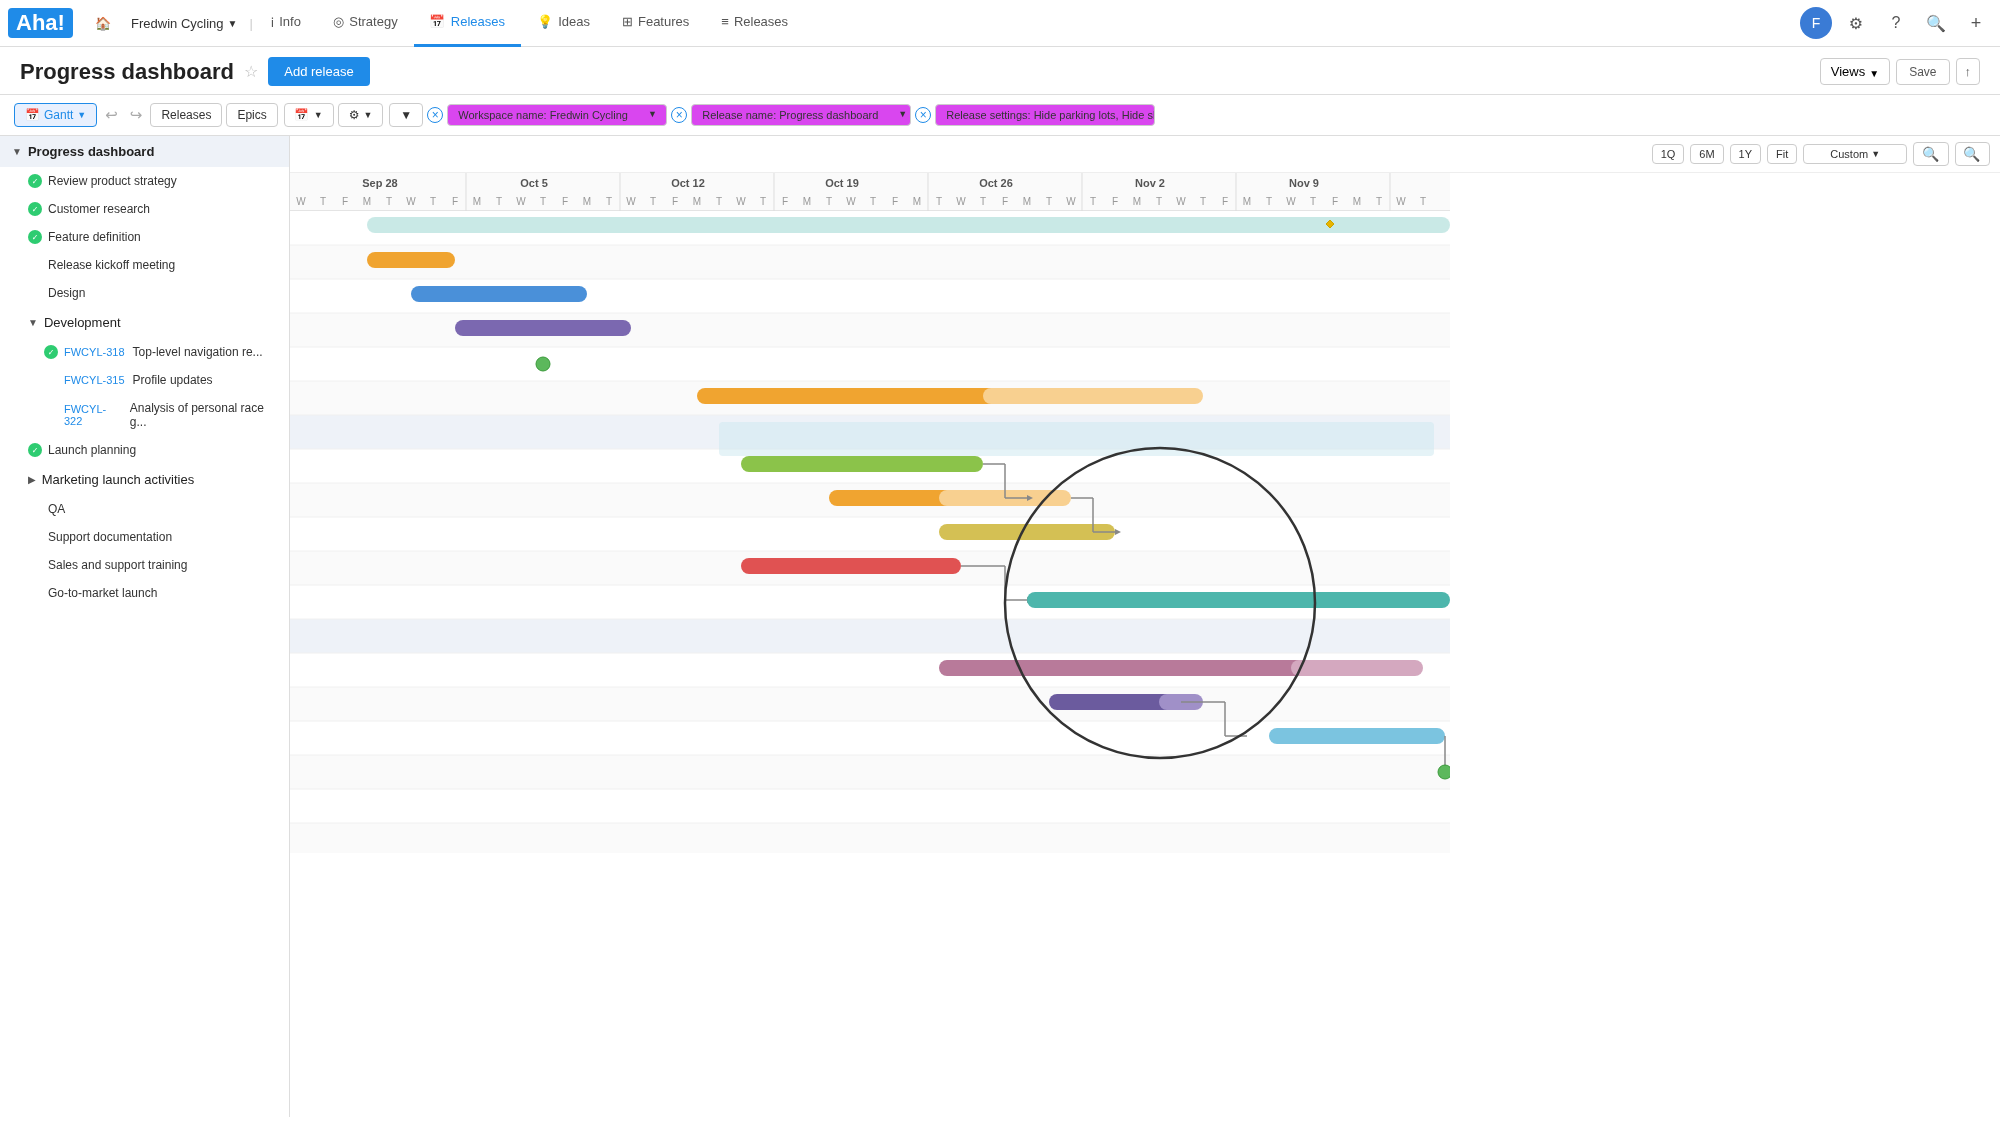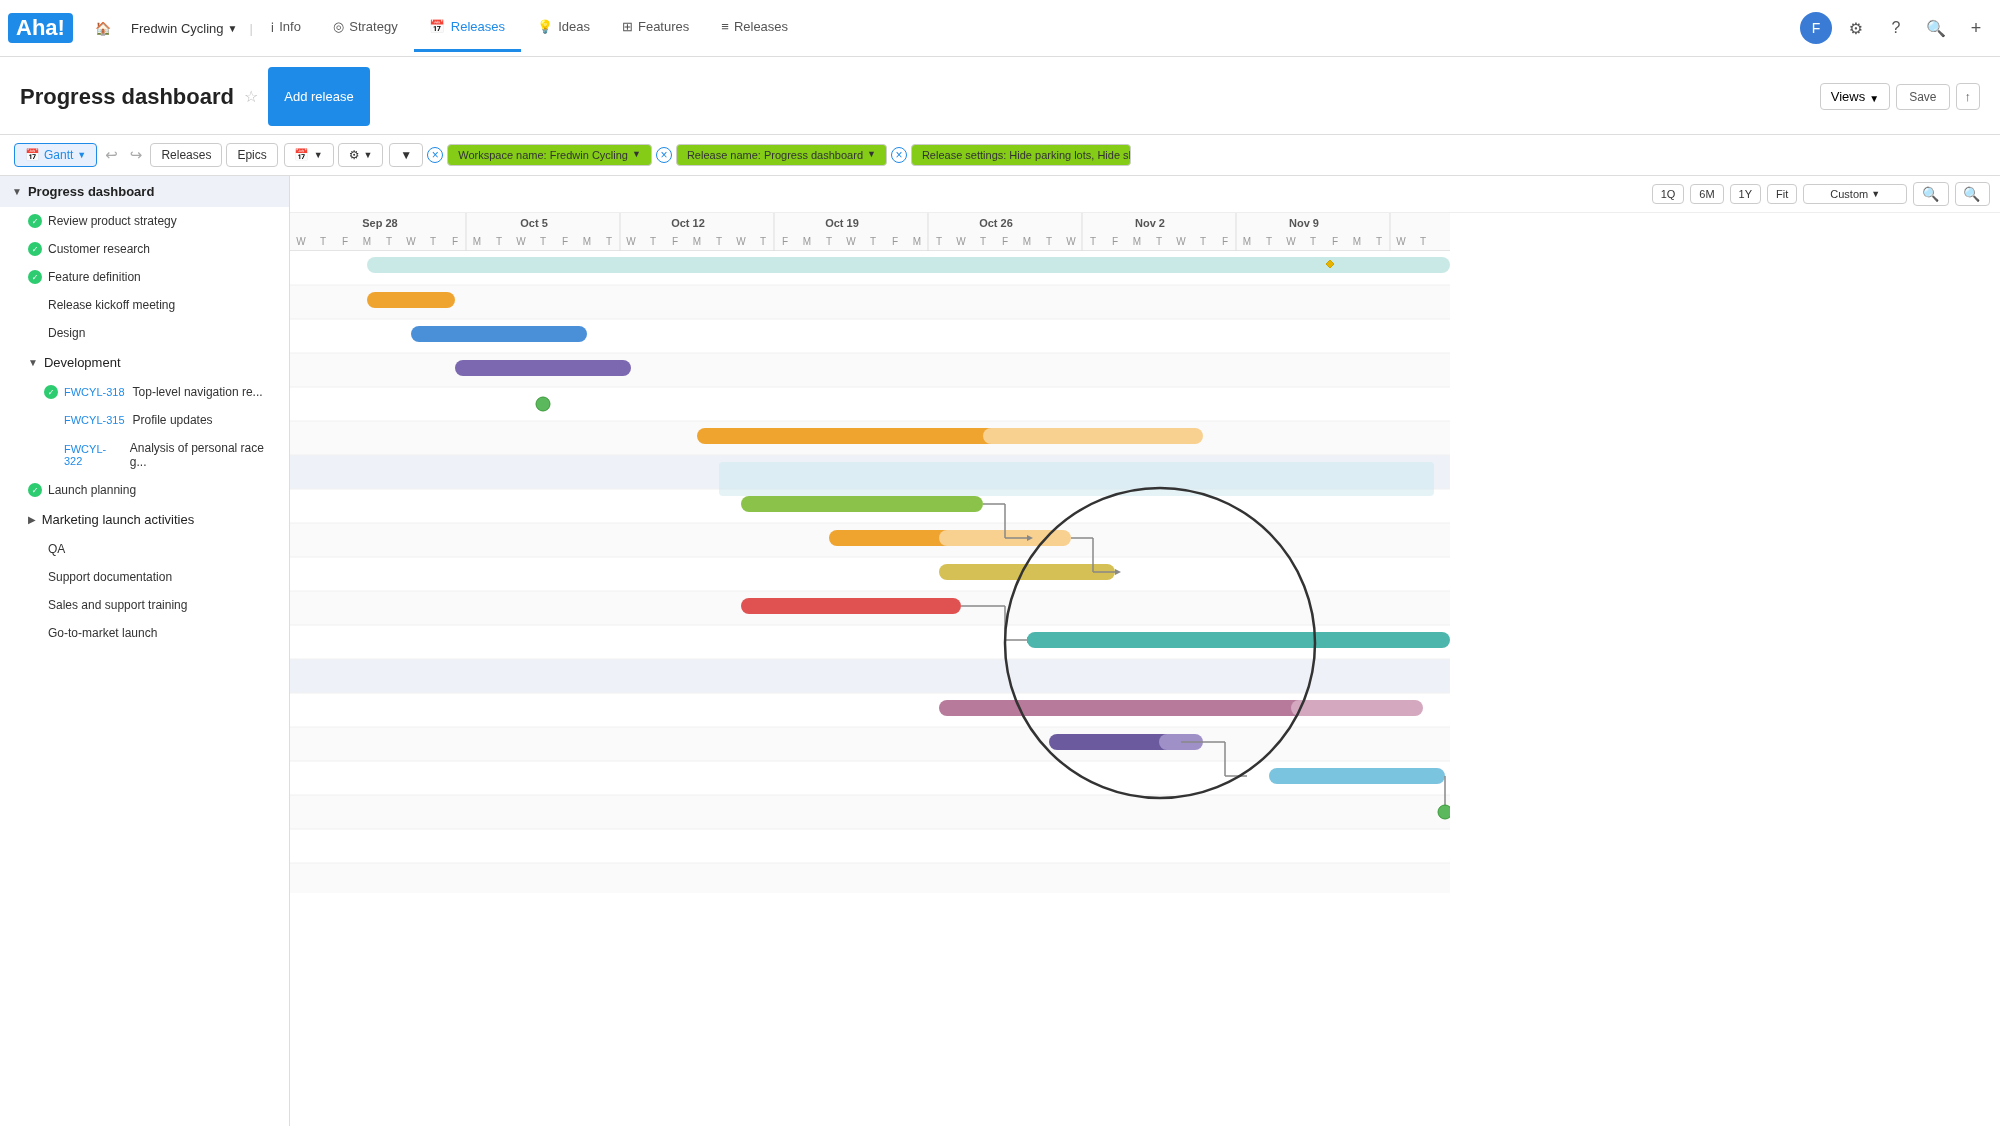--- a/index.html
+++ b/index.html
@@ -1,20 +1,20 @@
 <!DOCTYPE html>
 <html><head>
   <meta charset="utf-8">
   <style>
     * { box-sizing: border-box; margin: 0; padding: 0; }
     body { font-family: -apple-system, BlinkMacSystemFont, 'Segoe UI', sans-serif; font-size: 13px; background: #fff; color: #333; overflow: hidden; }
 
     
     .top-nav {
-      display: flex; align-items: center; height: 57px;
+      display: flex; align-items: center; height: 47px;
       background: #fff; border-bottom: 1px solid #ddd;
       padding: 0 8px; gap: 0;
     }
     .nav-logo {
       font-size: 22px; font-weight: bold; color: #fff;
       background: #1f8be8; padding: 2px 8px; border-radius: 4px; margin-right: 12px;
     }
     .nav-home-btn {
       padding: 6px 10px; color: #555; cursor: pointer; border-radius: 4px;
       display: flex; align-items: center;
@@ -44,21 +44,21 @@
     .page-header {
       padding: 10px 20px 8px;
       border-bottom: 1px solid #ddd;
     }
     .page-header-sub { font-size: 11px; color: #888; margin-bottom: 2px; }
     .page-title-row { display: flex; align-items: center; gap: 10px; }
     .page-title { font-size: 22px; font-weight: 600; color: #222; }
     .star-icon { color: #bbb; cursor: pointer; font-size: 16px; }
     .add-release-btn {
       background: #1f8be8; color: #fff; border: none; border-radius: 4px;
-      padding: 22px 16px; font-size: 13px; font-weight: 500; cursor: pointer;
+      padding: 7px 16px; font-size: 13px; font-weight: 500; cursor: pointer;
     }
     .header-right { margin-left: auto; display: flex; gap: 6px; align-items: center; }
     .views-btn {
       border: 1px solid #ccc; border-radius: 4px; padding: 5px 10px;
       font-size: 13px; cursor: pointer; background: #fff; display: flex; align-items: flex-end; gap: 4px;
     }
     .save-btn { border: 1px solid #ccc; border-radius: 4px; padding: 5px 12px; font-size: 12px; cursor: pointer; background: #fff; color: #555; }
     .export-btn { border: 1px solid #ccc; border-radius: 4px; padding: 5px 8px; font-size: 13px; cursor: pointer; background: #fff; color: #555; }
 
     
@@ -67,21 +67,21 @@
       padding: 7px 14px; border-bottom: 1px solid #ddd; background: #fff; flex-wrap: wrap;
     }
     .toolbar-group { display: flex; align-items: center; gap: 4px; }
     .toolbar-btn {
       border: 1px solid #ccc; border-radius: 4px; padding: 4px 10px;
       font-size: 12px; cursor: pointer; background: #fff; color: #333; display: flex; align-items: center; gap: 4px;
     }
     .toolbar-btn.active { background: #e8f0fe; border-color: #1f8be8; color: #1f8be8; }
     .filter-chip {
       border: 1px solid #ccc; border-radius: 4px; padding: 4px 10px;
-      font-size: 11px; cursor: pointer; background: #84cc16; color: #333; display: flex; align-items: flex-start; gap: 4px;
+      font-size: 11px; cursor: pointer; background: #d946ef; color: #333; display: flex; align-items: flex-start; gap: 20px;
       max-width: 220px; white-space: nowrap; overflow: hidden; text-overflow: ellipsis;
     }
     .filter-clear { color: #1f8be8; cursor: pointer; font-size: 12px; width: 16px; height: 16px;
       border: 1px solid #1f8be8; border-radius: 50%; display: flex; align-items: center; justify-content: center; }
     .undo-btn { border: none; background: none; cursor: pointer; color: #aaa; font-size: 15px; padding: 4px; }
 
     
     .main-area { display: flex; height: calc(100vh - 145px); overflow: hidden; }
 
     

